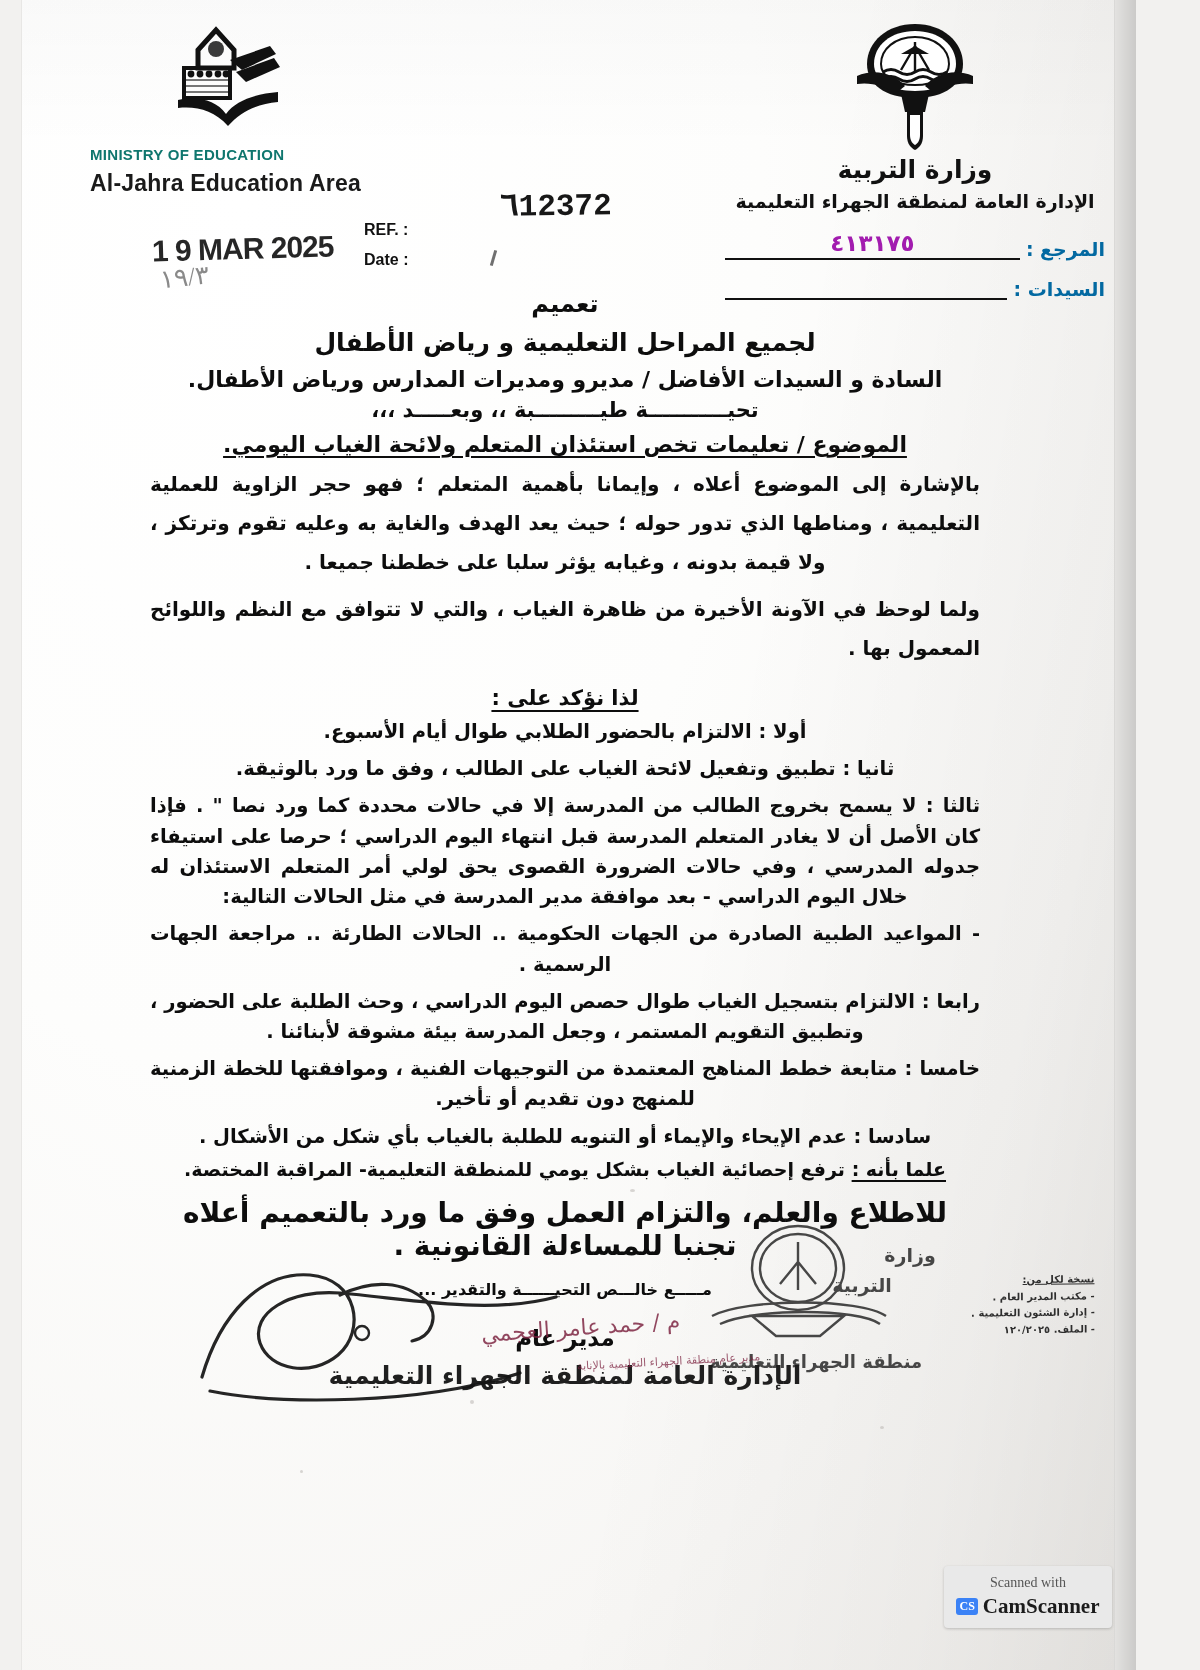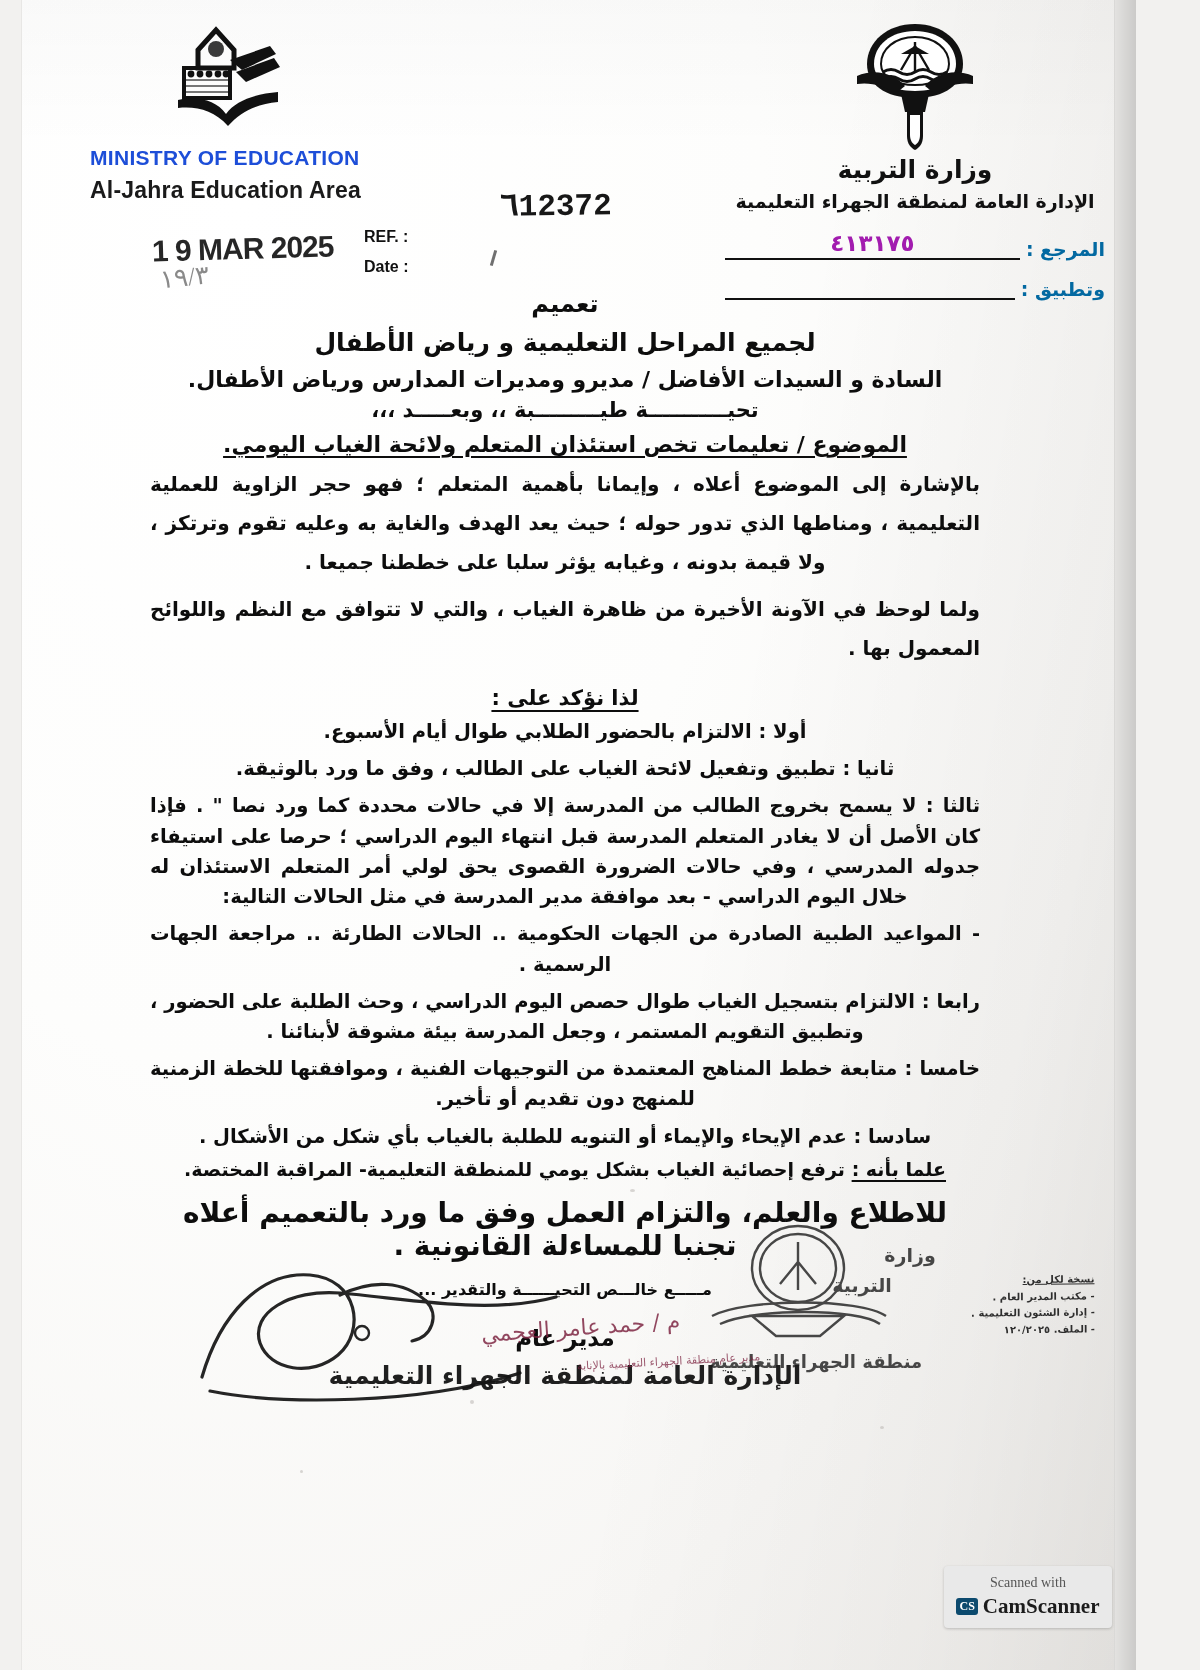--- a/index.html
+++ b/index.html
@@ -46,23 +46,23 @@
   .hdr-left {
     position: absolute;
     left: 90px; top: 22px;
     width: 330px;
     text-align: left;
   }
   .logo-moe { width: 140px; height: 120px; margin-left: 68px; display:block; }
   .en-line1 {
     font-family: "Liberation Sans", sans-serif;
     font-weight: bold;
-    font-size: 21px;
+    font-size: 15px;
     letter-spacing: 0.3px;
-    color: #1d4ed8;
+    color: #0f766e;
     margin-top: 4px;
     white-space: nowrap;
   }
   .en-line2 {
     font-family: "Liberation Sans", sans-serif;
     font-weight: bold;
     font-size: 23px;
     letter-spacing: 0.2px;
     color: #1a1a1a;
     margin-top: 7px;
@@ -288,21 +288,21 @@
     background:#e9e9e9;
     border-radius:4px;
     box-shadow: 0 1px 3px rgba(0,0,0,.2);
     display:flex; flex-direction:column;
     align-items:center; justify-content:center;
     font-family:Liberation Serif, serif;
   }
   .cam .l1 { font-size:14px; color:#555; }
   .cam .l2 { display:flex; align-items:center; gap:5px; margin-top:3px; }
   .cam .cs {
-    background:#0c4a6e; color:#fff; font-size:12px; font-weight:bold;
+    background:#3b82f6; color:#fff; font-size:12px; font-weight:bold;
     padding:1px 3px; border-radius:3px;
   }
   .cam .nm { font-size:21px; font-weight:bold; color:#1b1b1b; }
 
   .speck { position:absolute; background:#b9b6b2; border-radius:50%; opacity:.55; }
 </style>
 </head>
 <body>
 
 <div id="page">
@@ -367,21 +367,21 @@
         <path d="M59 95 L69 95 L69 115 C69 121,66 124,64 125 C62 124,59 121,59 115 Z" fill="#fff"></path>
       </g>
     </svg>
     <div class="ar-line1">وزارة التربية</div>
     <div class="ar-line2">الإدارة العامة لمنطقة الجهراء التعليمية</div>
     <div class="ar-refrow">
       <span class="ar-refkey">المرجع :</span>
       <span class="ar-refval">٤١٣١٧٥</span>
     </div>
     <div class="ar-refrow ar-refrow2">
-      <span class="ar-refkey">وتطبيق :</span>
+      <span class="ar-refkey">السيدات :</span>
       <span class="ar-refval"></span>
     </div>
   </div>
 
   <div class="body">
     <div class="doc-kind">تعميم</div>
     <div class="addr1">لجميع المراحل التعليمية و رياض الأطفال</div>
     <div class="addr2">السادة و السيدات الأفاضل / مديرو ومديرات المدارس ورياض الأطفال.</div>
     <div class="greeting">تحيـــــــــــة طيـــــــــبة ،، وبعـــــد ،،،</div>
     <div class="subject">الموضوع / تعليمات تخص استئذان المتعلم ولائحة الغياب اليومي.</div>

